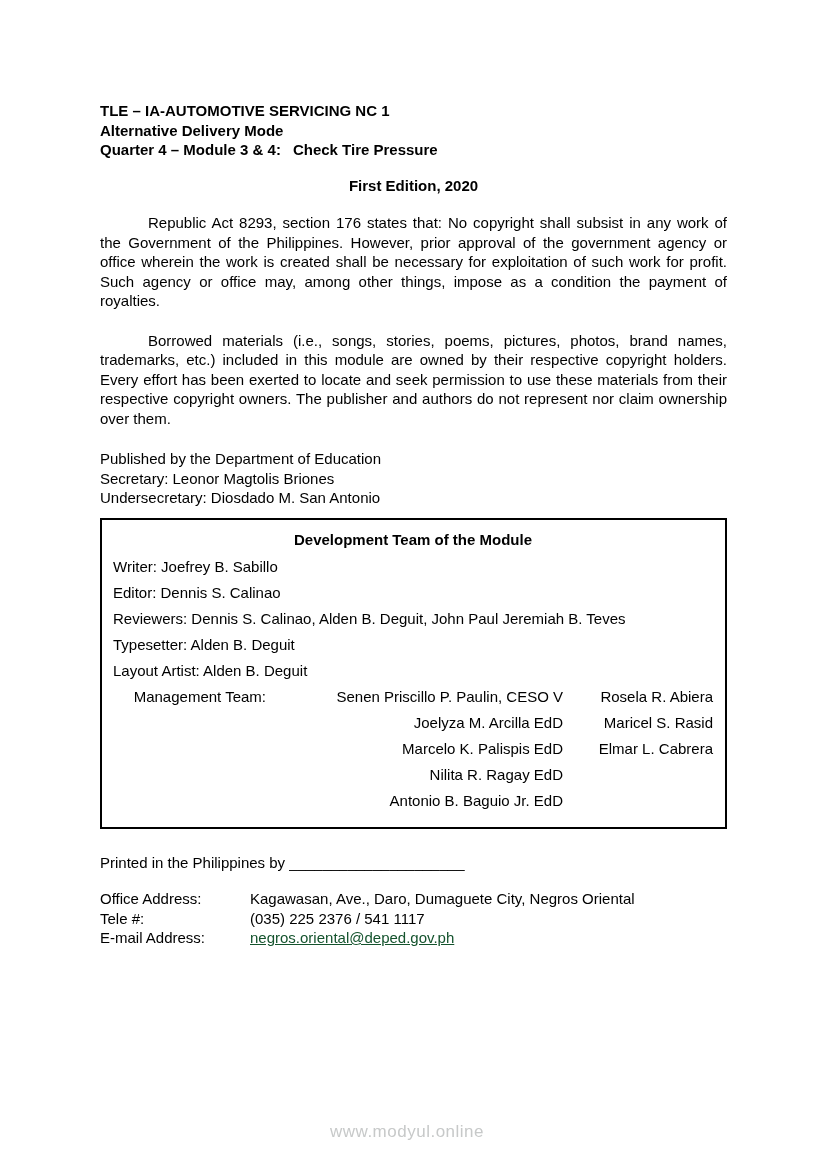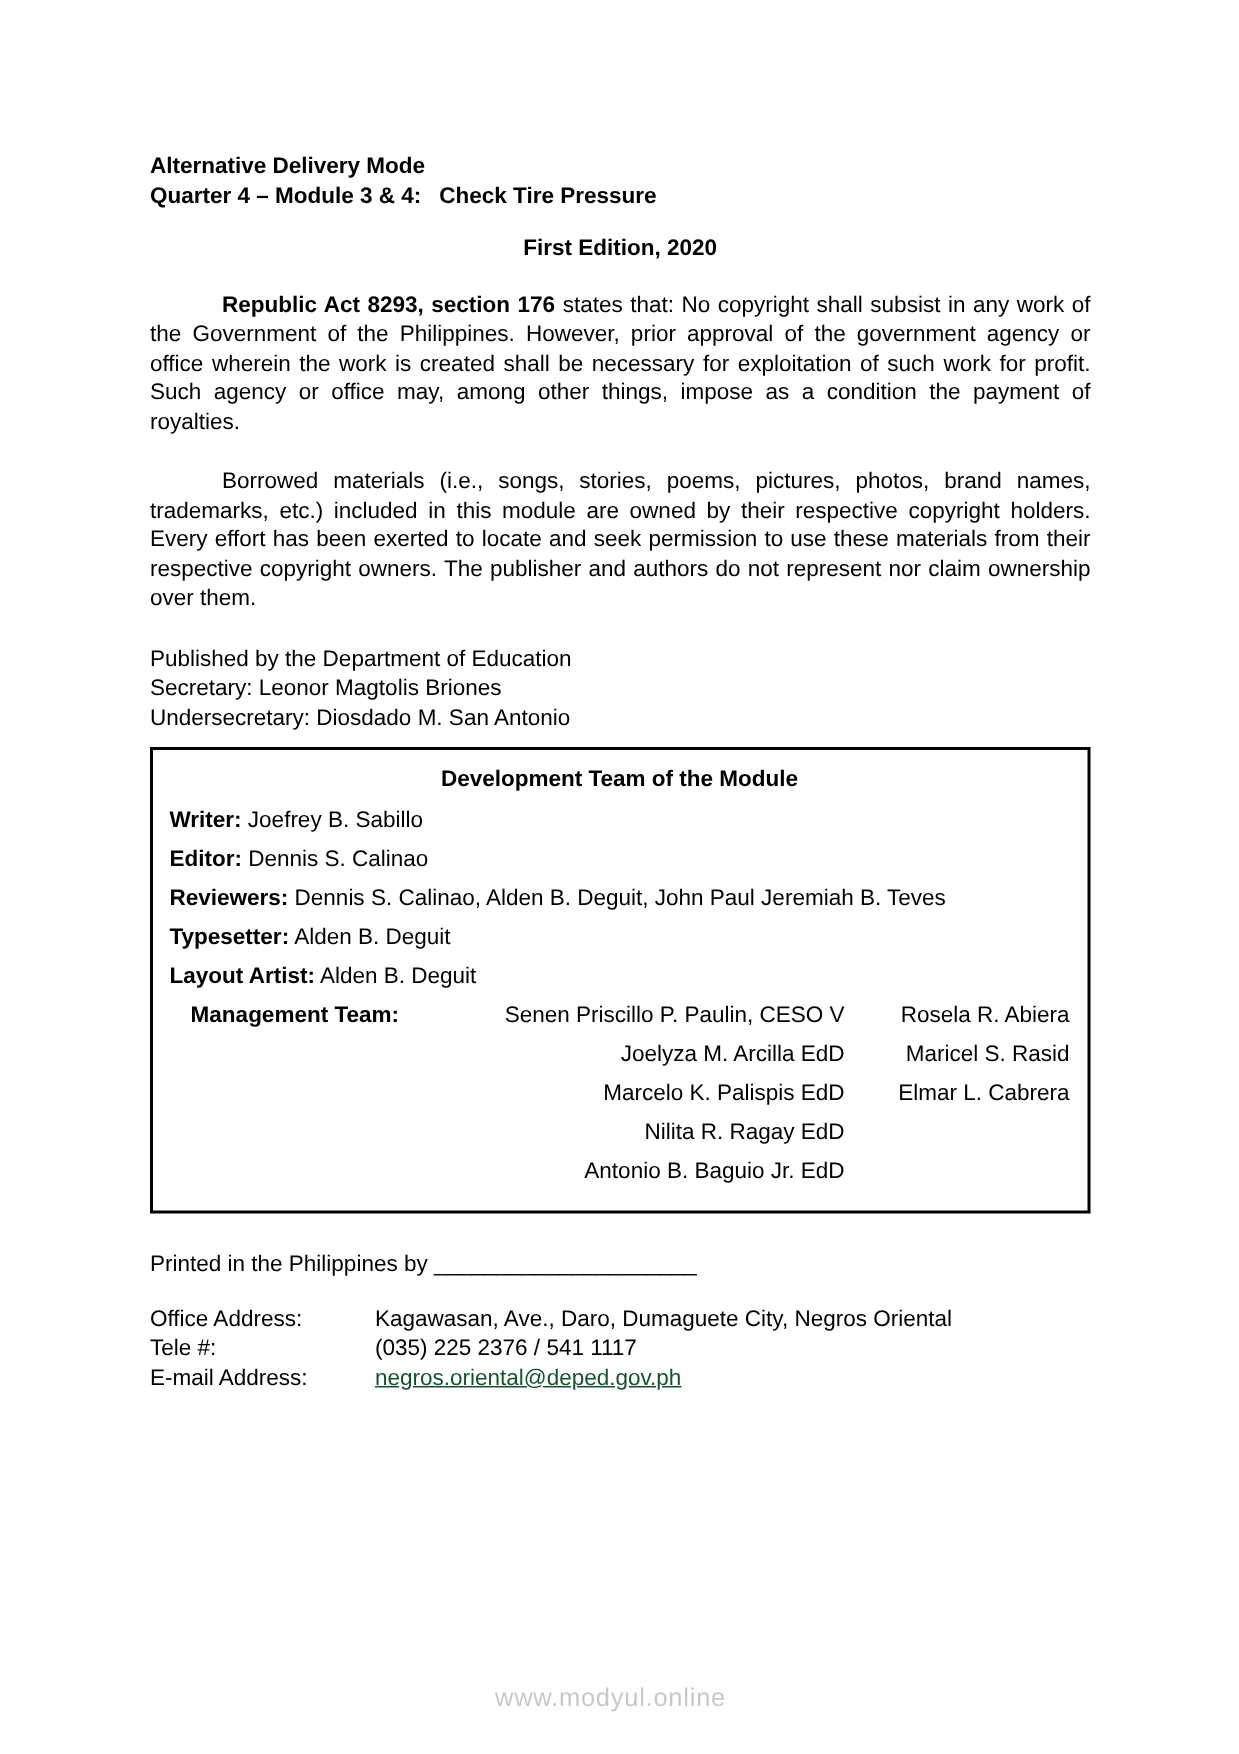--- a/index.html
+++ b/index.html
@@ -10,21 +10,21 @@
     font-family: "Liberation Sans", sans-serif;
     font-size: 15px;
     color: #000000;
     overflow: hidden;
   }
   .content {
     position: absolute;
     left: 100px; top: 101px;
     width: 627px;
   }
-  .bold { font-weight: bold; }
+  .bold { font-weight: normal; }
   .doc-header { line-height: 19.5px; font-weight: bold; }
   .module-subtitle { margin-left: 12px; }
   .edition { margin-top: 16px; font-weight: bold; line-height: 19.5px; text-align: center; }
   p.body-para {
     margin-top: 18px;
     line-height: 19.5px;
     text-align: justify;
     text-indent: 48px;
   }
   p.body-para.second { margin-top: 20px; }
@@ -66,20 +66,21 @@
     font-size: 17px;
     letter-spacing: 0.5px;
   }
 </style>
 </head>
 <body>
 
 <div class="content">
 
   <div class="doc-header">
+    <div>TLE – IA-AUTOMOTIVE SERVICING NC 1</div>
     <div>Alternative Delivery Mode</div>
     <div><span>Quarter 4 – Module 3 &amp; 4:</span><span class="module-subtitle">Check Tire Pressure</span></div>
   </div>
 
   <div class="edition">First Edition, 2020</div>
 
   <p class="body-para"><span class="bold">Republic Act 8293, section 176</span><span> states that: No copyright shall subsist in any work of the Government of the Philippines. However, prior approval of the government agency or office wherein the work is created shall be necessary for exploitation of such work for profit. Such agency or office may, among other things, impose as a condition the payment of royalties.</span></p>
 
   <p class="body-para second">Borrowed materials (i.e., songs, stories, poems, pictures, photos, brand names, trademarks, etc.) included in this module are owned by their respective copyright holders. Every effort has been exerted to locate and seek permission to use these materials from their respective copyright owners. The publisher and authors do not represent nor claim ownership over them.</p>
 

